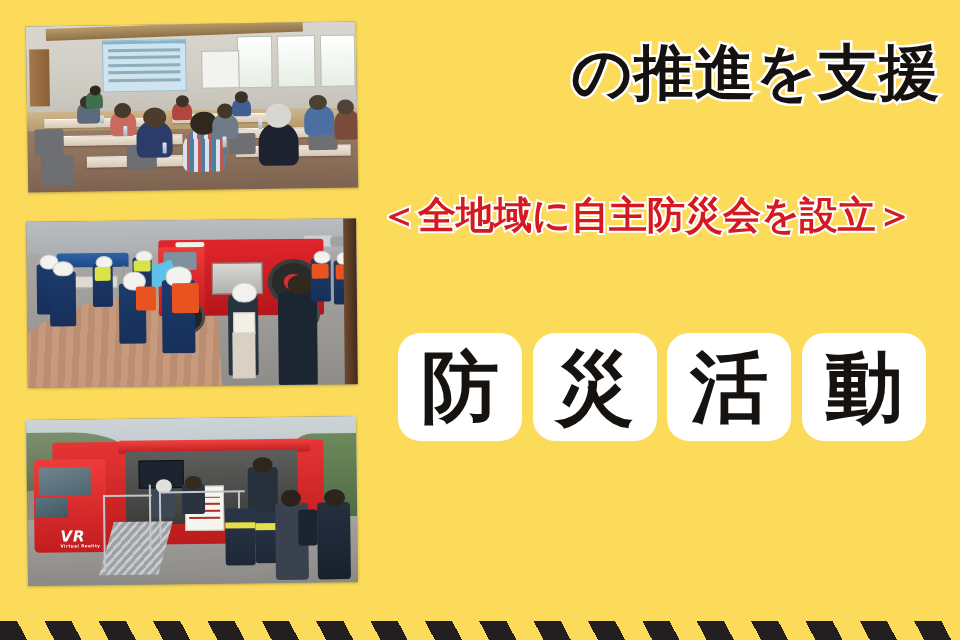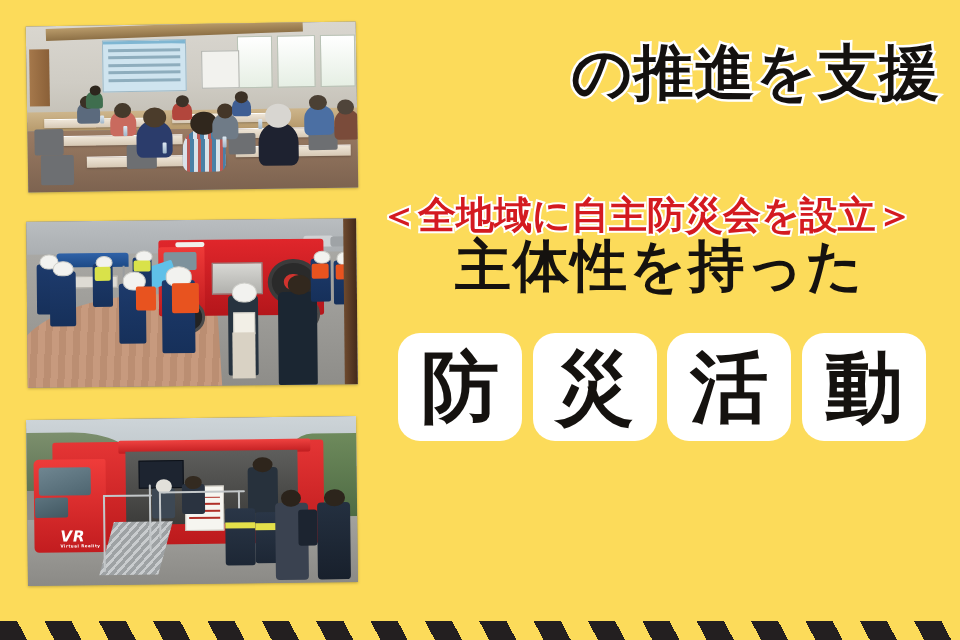--- a/index.html
+++ b/index.html
@@ -428,21 +428,20 @@
         <small>Virtual Reality</small>
       </div>
     </div>
     <span class="ph-label">VR防災体験車 — 赤いトラック型の体験車両と見学者</span>
   </div>
 
   <div class="jp" id="cityTitle">の推進を支援</div>
 
   <div class="jp" id="subline">＜全地域に自主防災会を設立＞</div>
 
-  <div class="jp" id="leadline">主体性を持った</div>
 
   <div id="boxRow">
     <div class="kbox jp">防</div>
     <div class="kbox jp">災</div>
     <div class="kbox jp">活</div>
     <div class="kbox jp">動</div>
   </div>
 
 
   <div id="stripe"></div>

